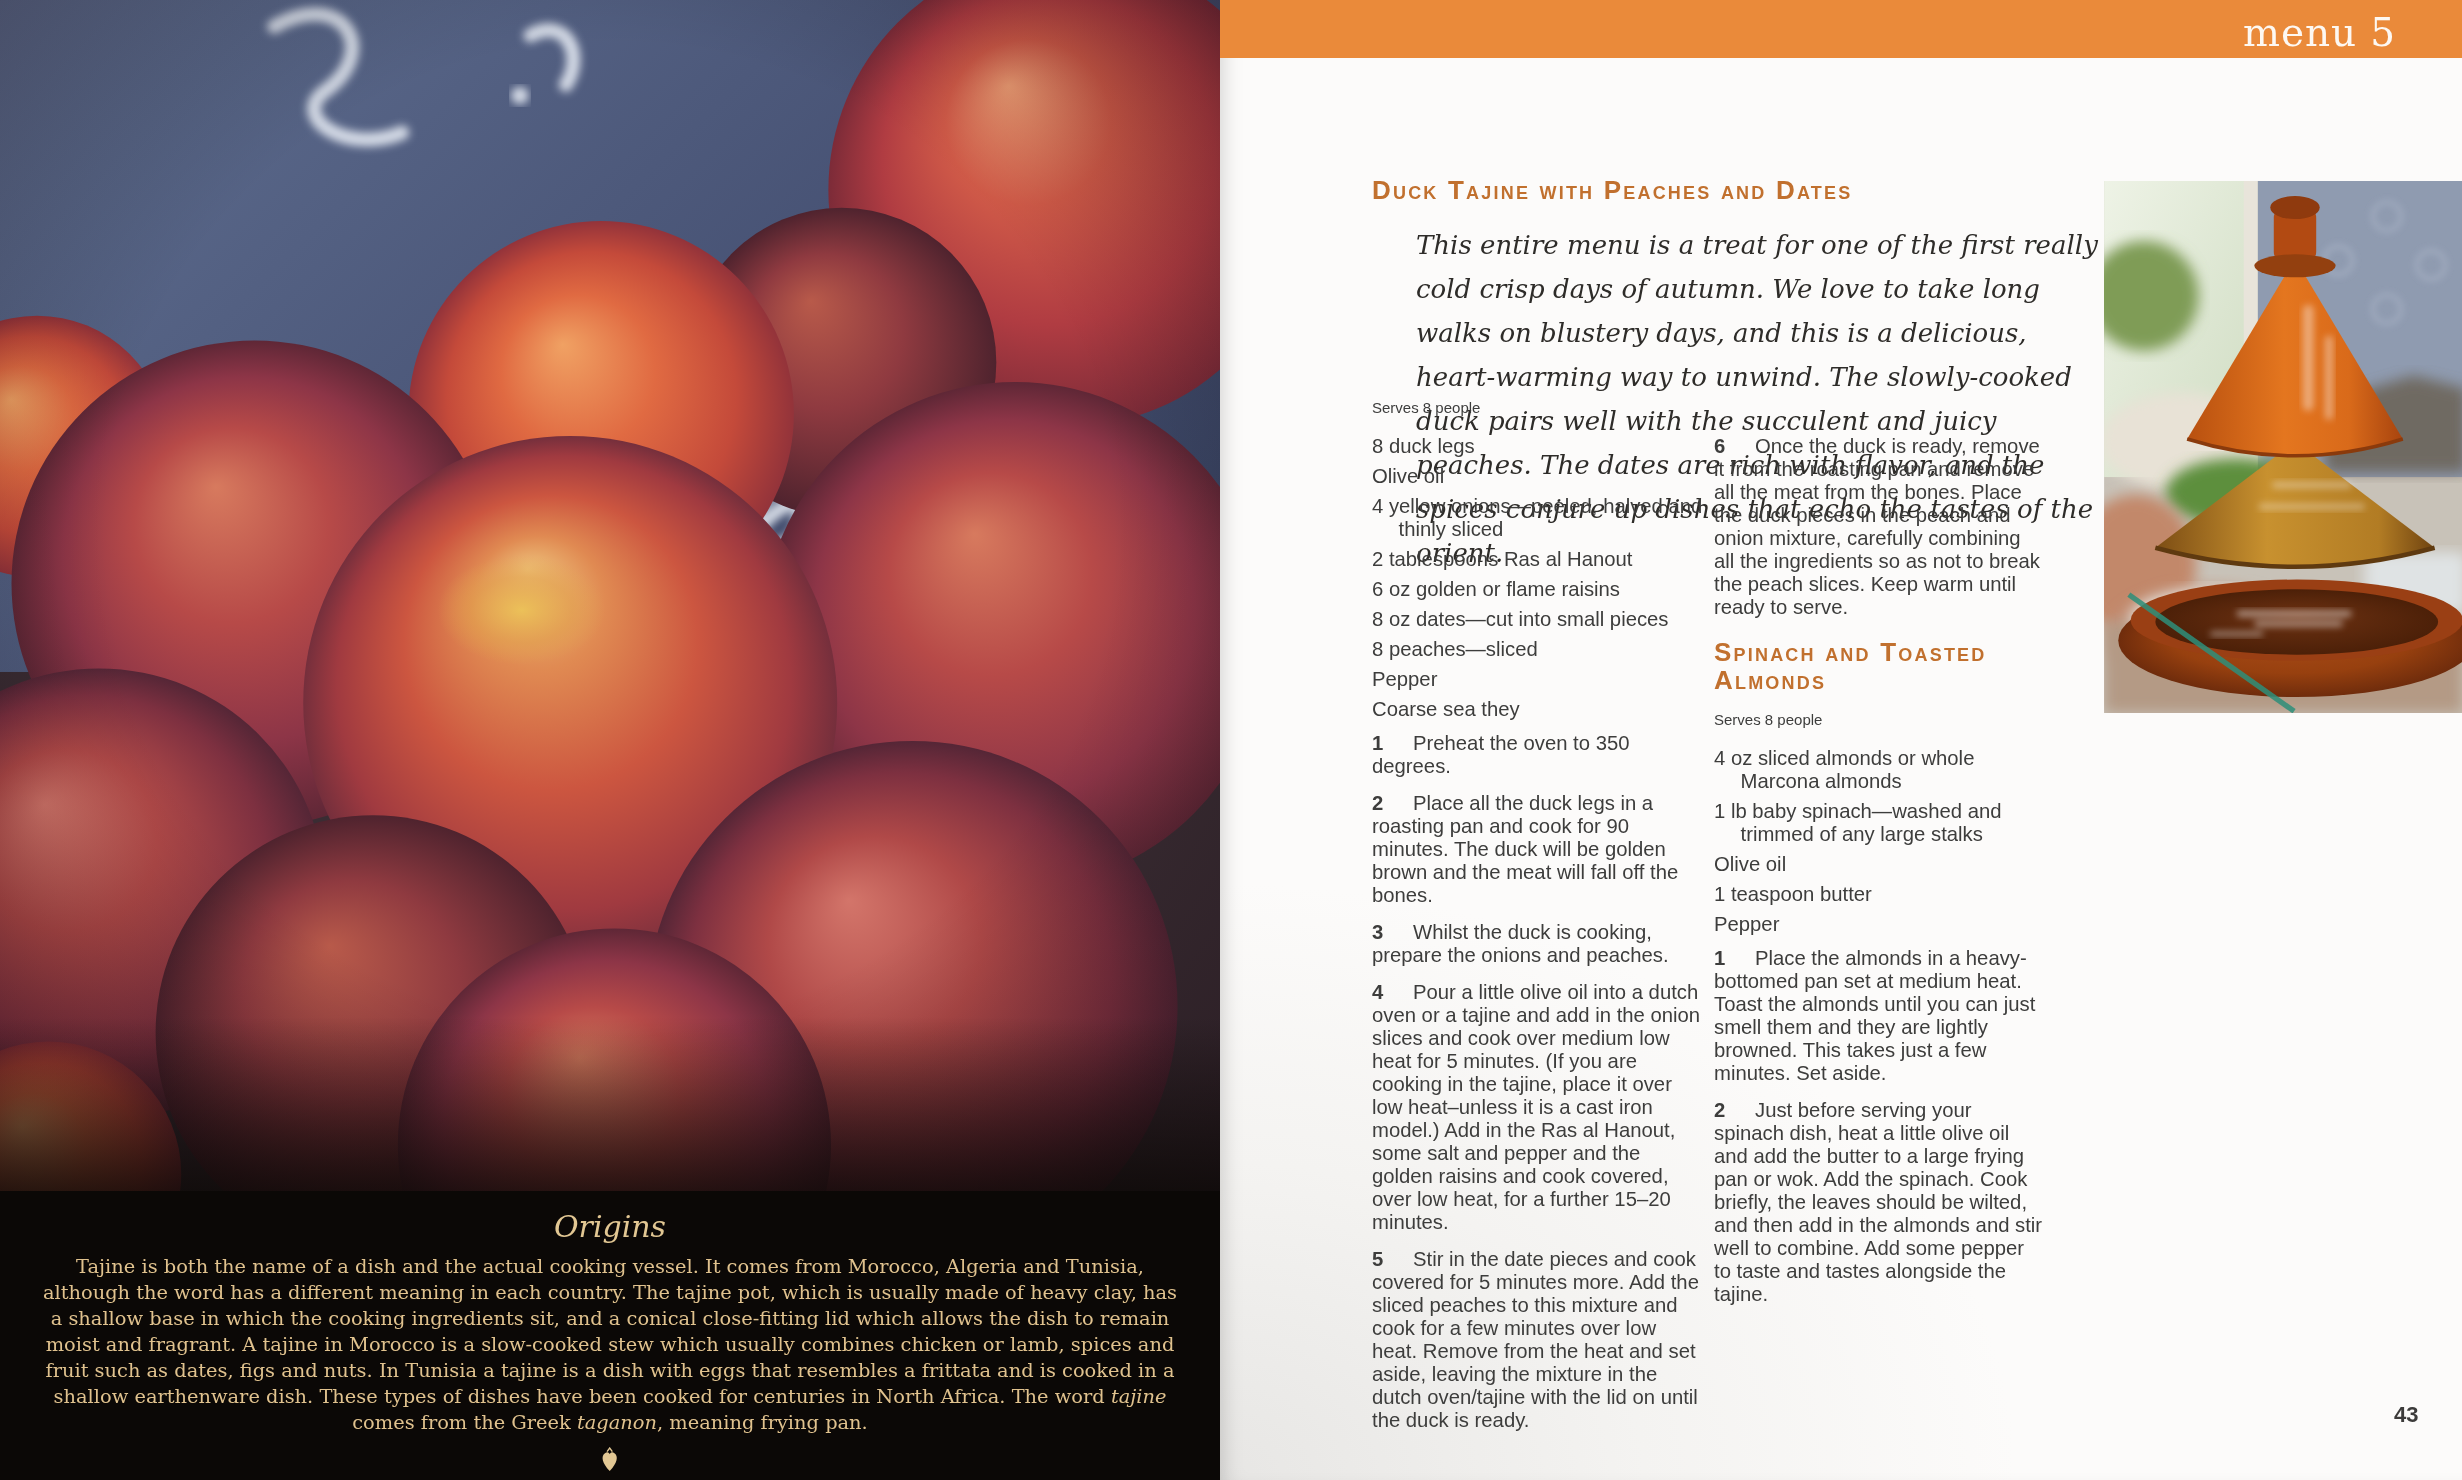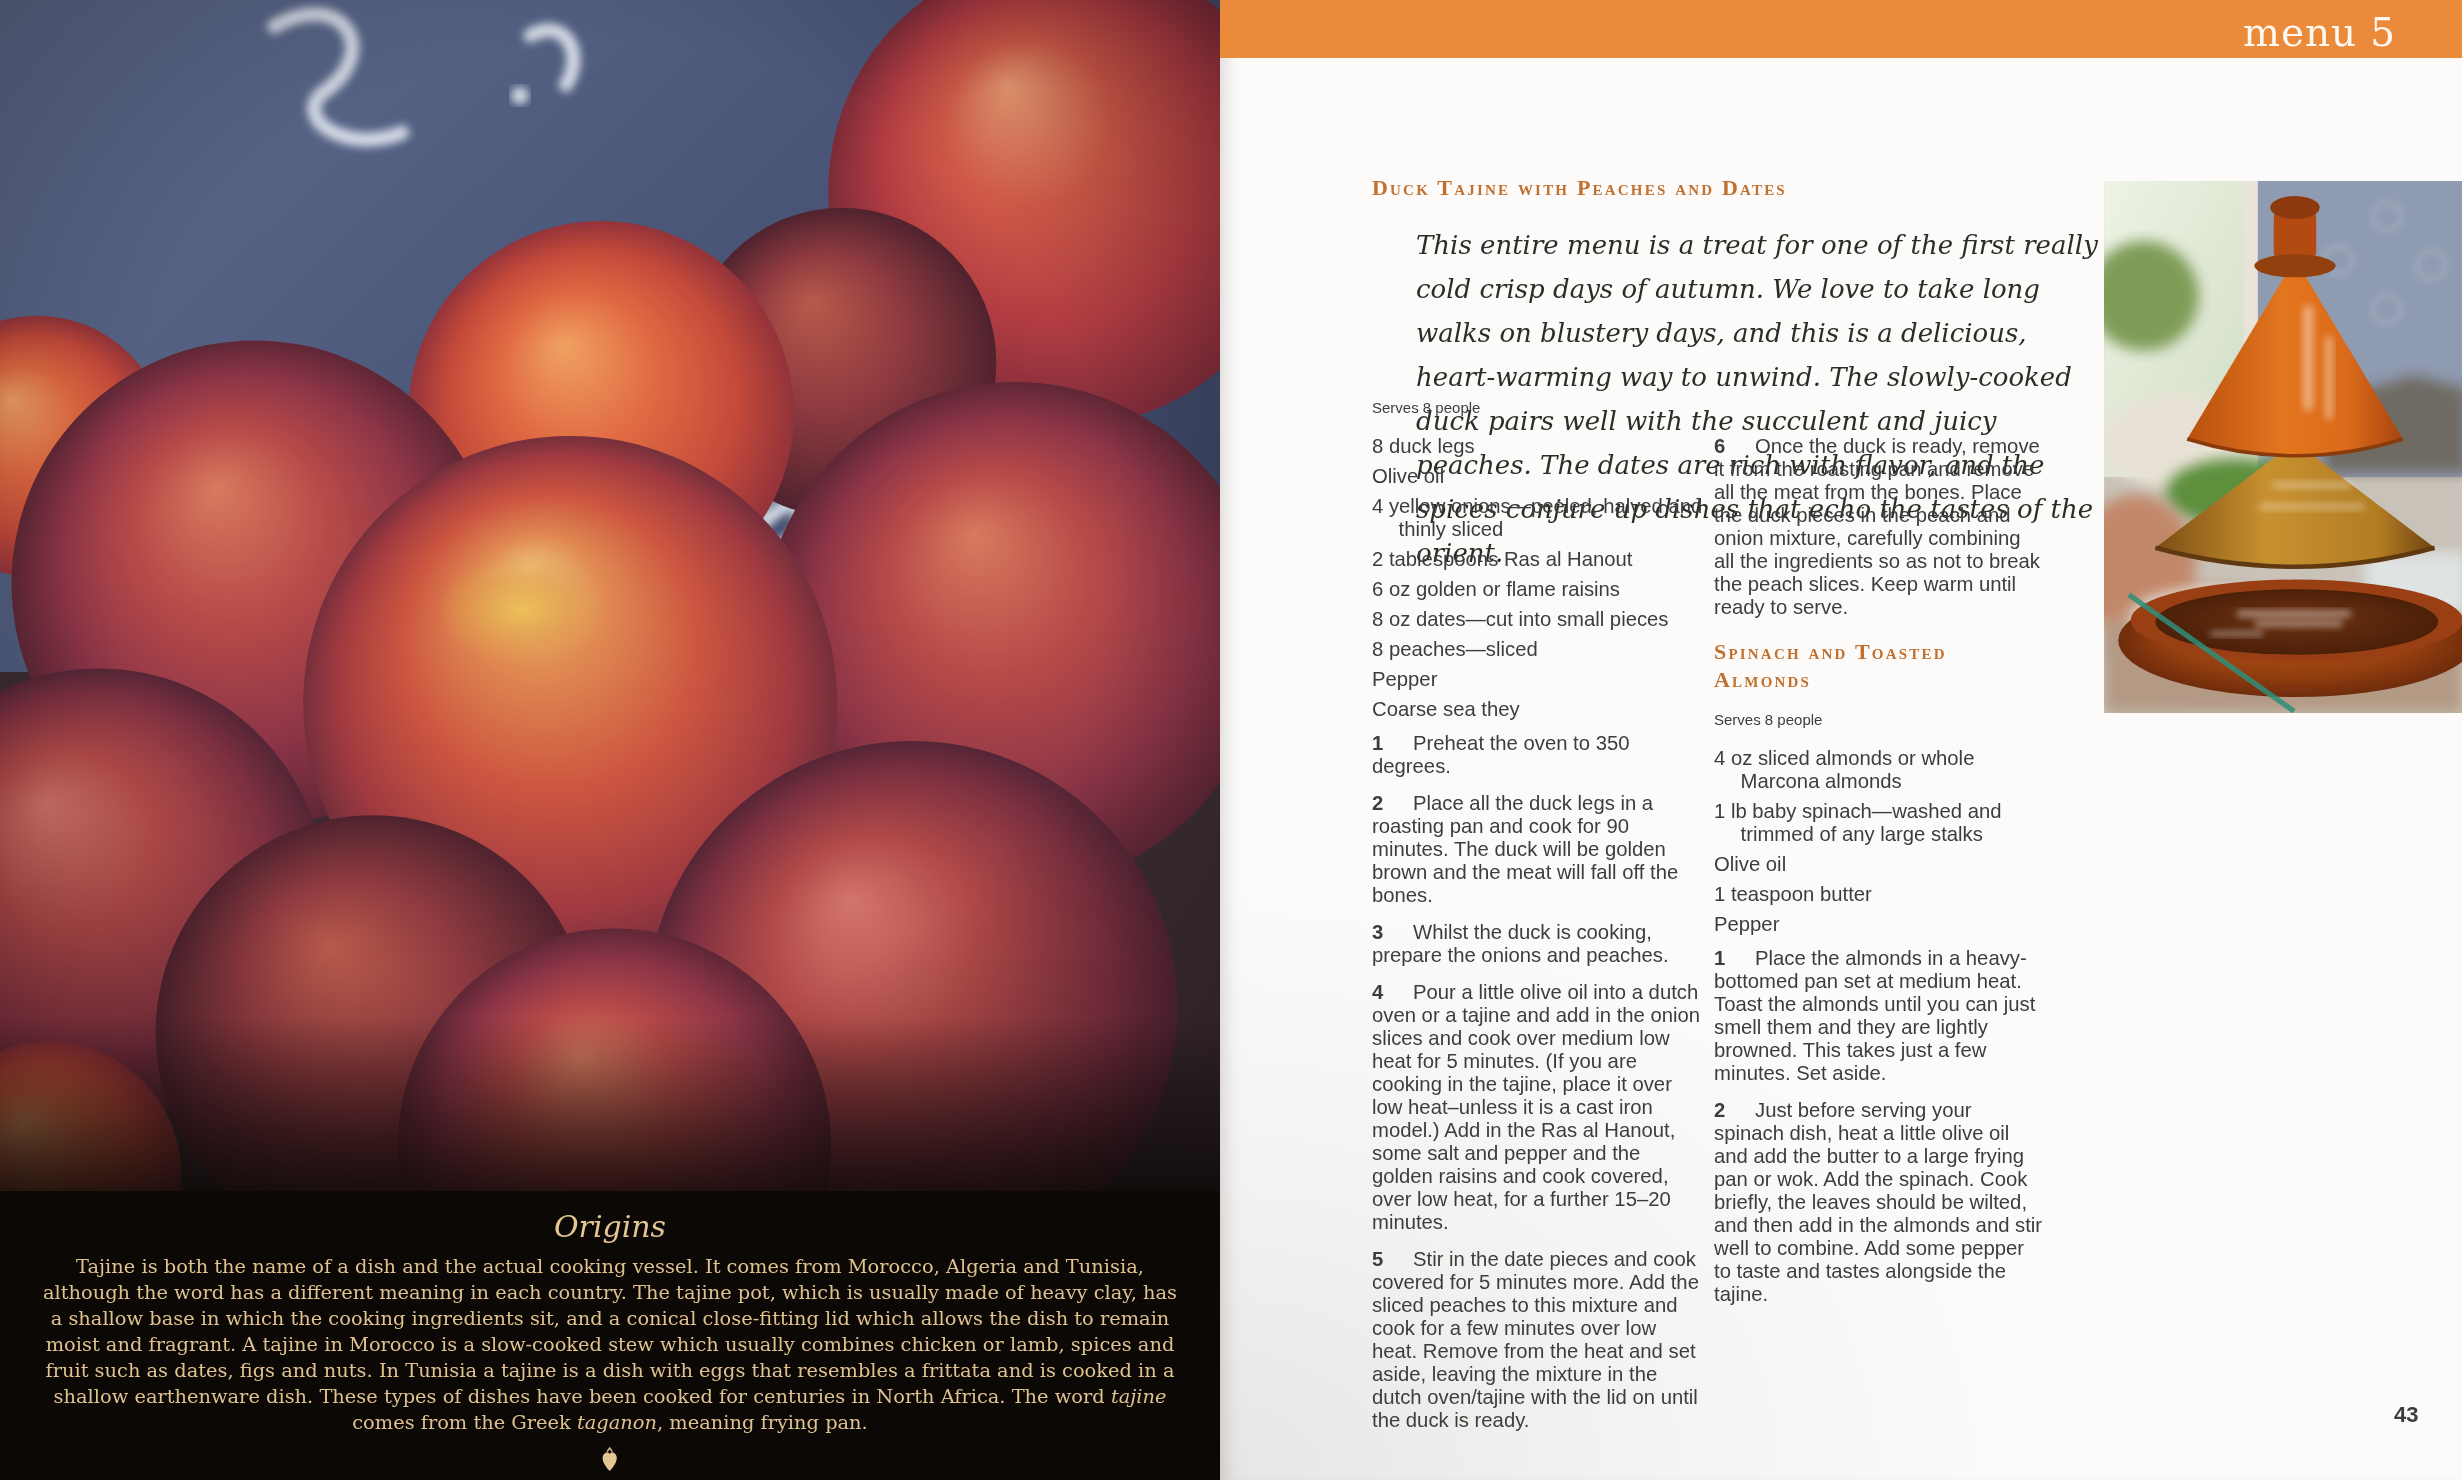--- a/index.html
+++ b/index.html
@@ -21,21 +21,21 @@
 
   
   .right-page{position:absolute;left:1220px;top:0;width:1243px;height:1480px;
               background:radial-gradient(ellipse 1061px 795px at 0% 100%, #e7e6e4 0%, #f4f3f1 40%, #fcfbfa 75%);
               box-shadow:inset 16px 0 21px -14px rgba(0,0,0,.18);}
   .orange-bar{position:absolute;left:0;top:0;width:1243px;height:58px;background:#ea8a3a;}
   .menu-label{position:absolute;right:67px;top:0;height:58px;line-height:65px;
               font-family:"DejaVu Serif",serif;font-size:39px;color:#fdf8f2;letter-spacing:0.9px;}
 
   .recipe-title{position:absolute;font-weight:bold;font-variant:small-caps;
-                letter-spacing:2.2px;font-size:22px;color:#c1702e;font-family:Liberation Serif, serif;}
+                letter-spacing:2.2px;font-size:26px;color:#c1702e;}
   #duck-title{left:152px;top:175px;width:725px;}
   .intro{position:absolute;left:152px;top:223px;width:698px;
          font-family:"DejaVu Serif",serif;font-style:italic;
          font-size:26px;line-height:44px;color:#2e2c29;margin-left:44px;}
   .serves{font-size:15px;color:#3d3d3c;}
   #duck-serves{position:absolute;left:152px;top:399px;}
 
   .col{position:absolute;top:435px;width:331px;font-size:20.3px;line-height:23px;color:#3d3d3c;}
   #col1{left:152px;}
   #col2{left:494px;}

